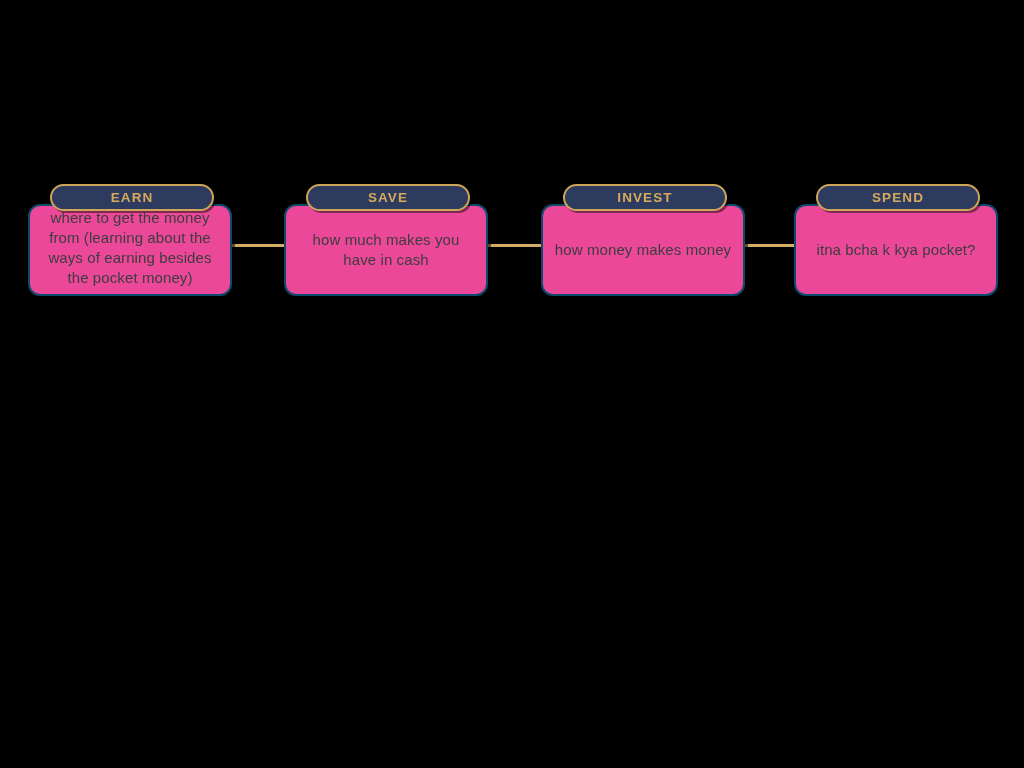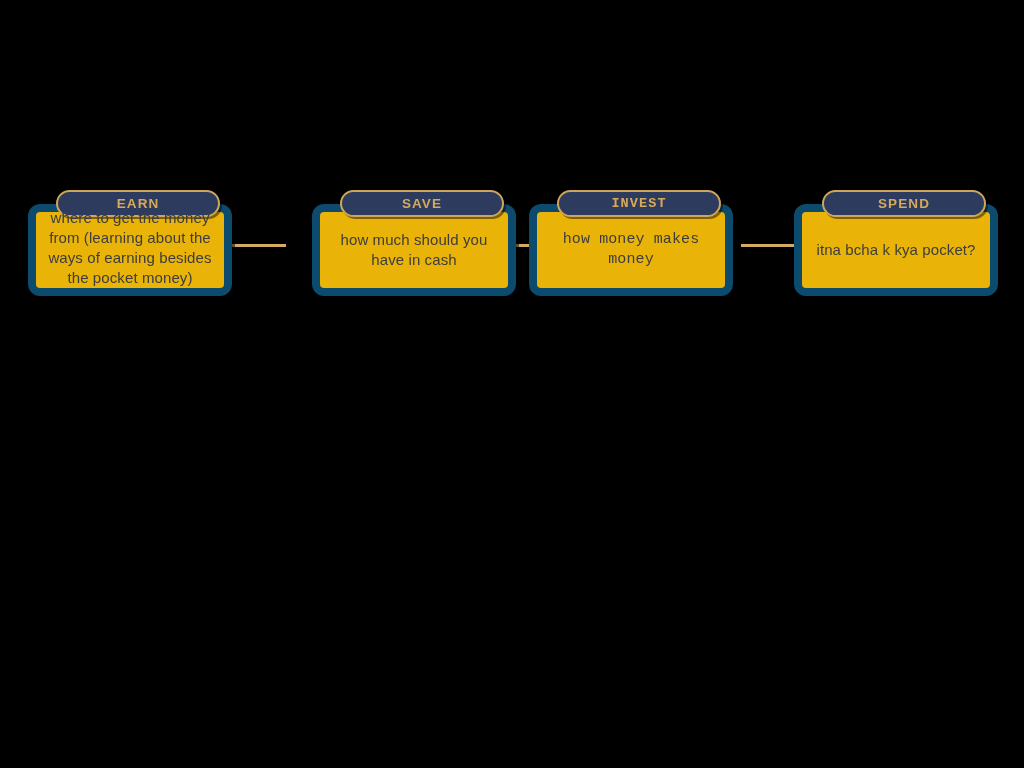--- a/index.html
+++ b/index.html
@@ -34,28 +34,28 @@
   .connector.c2 { left: 486px;  width: 56px; }
   .connector.c3 { left: 741px;  width: 56px; }
 
   
   .card {
     position: absolute;
     top: 204px;
     width: 204px;
     height: 92px;
     box-sizing: border-box;
-    background: #eab308;
-    border: 8px solid #0c4a6e;
+    background: #ec4899;
+    border: 2px solid #0c4a6e;
     border-radius: 12px;
     box-shadow: 3px 4px 0 rgba(0,0,0,0.55);
   }
   .card.card1 { left: 28px; }
-  .card.card2 { left: 284px; margin-left: 28px; }
-  .card.card3 { left: 529px; font-family: Liberation Mono, monospace; }
+  .card.card2 { left: 284px; }
+  .card.card3 { left: 541px; }
   .card.card4 { left: 794px; padding-left: 47px; }
 
   .card-body-text {
     position: absolute;
     left: 8px;
     right: 8px;
     top: 50%;
     transform: translateY(-50%);
     text-align: center;
     font-size: 15px;
@@ -107,21 +107,21 @@
     <div class="card-body-text">where to get the money
 from (learning about the
 ways of earning besides
 the pocket money)</div>
   </div>
 
   <div class="card card2">
     <div class="pill">
       <span class="pill-label">SAVE</span>
     </div>
-    <div class="card-body-text">how much should you
+    <div class="card-body-text">how much makes you
 have in cash</div>
   </div>
 
   <div class="card card3">
     <div class="pill">
       <span class="pill-label">INVEST</span>
     </div>
     <div class="card-body-text">how money makes money</div>
   </div>
 

